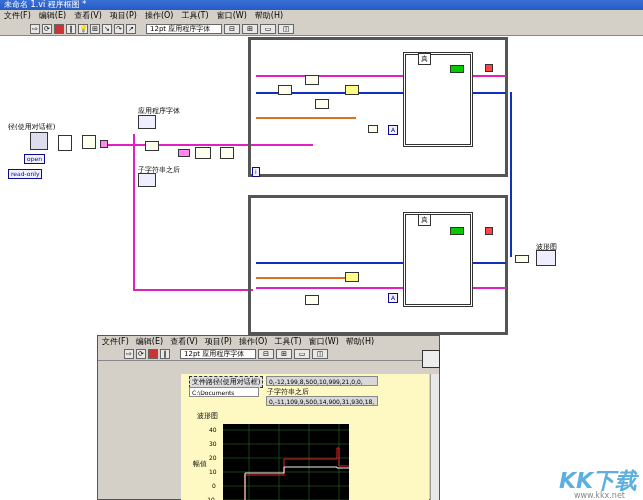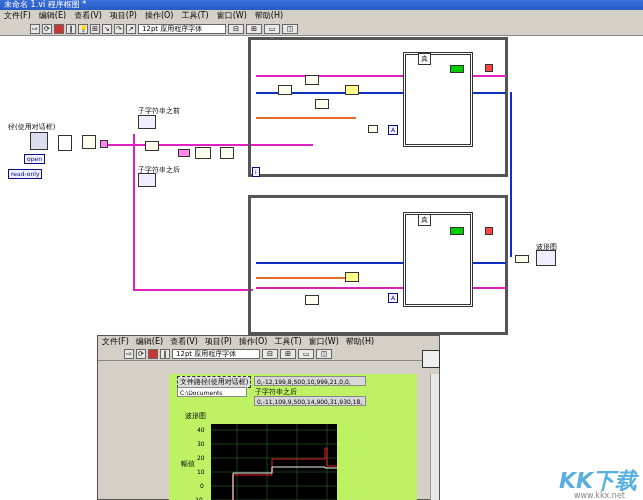--- a/index.html
+++ b/index.html
@@ -2,36 +2,36 @@
 <html><head>
 <meta charset="utf-8">
 <style>
 *{box-sizing:border-box;margin:0;padding:0}
 body{width:643px;height:500px;overflow:hidden;background:#fff;font-family:"DejaVu Sans",sans-serif;font-size:10px;position:relative}
 .titlebar{position:absolute;left:0;top:0;width:643px;height:16px;background:linear-gradient(#3a6fd8,#1c4fb8);color:#fff;font-size:8px;line-height:10px;padding-left:4px}
 .menubar{position:absolute;left:0;top:10px;width:643px;height:12px;background:#d4d0c8;font-size:8px;line-height:12px;display:flex;gap:8px;padding-left:4px}
 .menubar span{cursor:default}
 .toolbar{position:absolute;left:0;top:22px;width:643px;height:14px;background:#d4d0c8;border-bottom:1px solid #888;display:flex;align-items:center;gap:2px;padding-left:30px}
 .tb{width:10px;height:10px;border:1px solid #666;background:#e8e8e8;font-size:7px;line-height:8px;text-align:center}
-.fontsel{height:10px;border:1px solid #666;background:#fff;font-size:7px;line-height:8px;padding:0 3px;margin-left:0;width:88px}
+.fontsel{height:10px;border:1px solid #666;background:#fff;font-size:7px;line-height:8px;padding:0 3px;margin-left:8px;width:76px}
 .canvas{position:absolute;left:0;top:37px;width:643px;height:463px;background:#fff}
 .node{position:absolute;border:1px solid #333;background:#ffe;font-size:6px;line-height:7px;text-align:center;overflow:hidden}
 .const{position:absolute;border:1px solid #0a0a8a;background:#f0f0ff;color:#0a0a8a;font-size:6px;line-height:8px;padding:0 2px}
 .wire-p{position:absolute;background:#e020c0}
 .wire-b{position:absolute;background:#1030c0}
 .wire-o{position:absolute;background:#e07020}
 .frame{position:absolute;border:3px solid #555;background:transparent}
 .casebox{position:absolute;border:3px double #333;background:#fff}
 .caselabel{position:absolute;font-size:7px;border:1px solid #333;background:#fff;padding:0 2px}
 .lbl{position:absolute;font-size:7px;color:#000;white-space:nowrap}
 .fp{position:absolute;left:97px;top:335px;width:343px;height:165px;background:#d4d0c8;border:1px solid #555}
 .fp .ftitle{height:11px;background:linear-gradient(#3a6fd8,#1c4fb8);color:#fff;font-size:8px;line-height:11px;padding-left:4px}
 .fp .fmenu{height:11px;font-size:8px;line-height:11px;display:flex;gap:7px;padding-left:4px}
 .fp .ftool{height:14px;display:flex;align-items:center;gap:2px;padding-left:26px;border-bottom:1px solid #888}
-.fpbody{position:absolute;left:71px;top:38px;width:248px;height:127px;background:#bef264}
+.fpbody{position:absolute;left:83px;top:38px;width:248px;height:127px;background:#fef9c3}
 .ind{position:absolute;background:#d8d8d8;border:1px solid #888;font-size:6px;line-height:9px;padding-left:2px;white-space:nowrap;overflow:hidden}
 .chartwrap{position:absolute;left:8px;top:48px;width:160px;height:80px}
 .scroll{position:absolute;right:0;top:38px;width:9px;height:127px;background:#e8e8e8;border-left:1px solid #999}
 .icon-side{position:absolute;left:422px;top:350px;width:18px;height:18px;border:1px solid #333;background:#eee}
 .watermark{position:absolute;right:6px;bottom:4px;font-size:22px;font-weight:bold;color:#5ab0e0;font-style:italic}
 .wm-url{position:absolute;right:18px;bottom:0px;font-size:8px;color:#888}
 </style>
 </head>
 <body>
 
@@ -73,21 +73,21 @@
   <div class="node" style="left:82px;top:98px;width:14px;height:14px"></div>
   <div class="node" style="left:100px;top:103px;width:8px;height:8px;background:#f8e"></div>
   <div class="const" style="left:24px;top:117px">open</div>
   <div class="const" style="left:8px;top:132px">read-only</div>
 
   <div class="wire-p" style="left:108px;top:107px;width:25px;height:2px"></div>
   <div class="wire-p" style="left:133px;top:97px;width:2px;height:155px"></div>
   <div class="wire-p" style="left:133px;top:107px;width:180px;height:2px"></div>
   <div class="wire-p" style="left:133px;top:252px;width:120px;height:2px"></div>
 
-  <div class="lbl" style="left:138px;top:69px">子字符串之前</div>
+  <div class="lbl" style="left:138px;top:69px">应用程序字体</div>
   <div class="node" style="left:138px;top:78px;width:18px;height:14px;background:#eef"></div>
   <div class="lbl" style="left:138px;top:128px">子字符串之后</div>
   <div class="node" style="left:138px;top:136px;width:18px;height:14px;background:#eef"></div>
 
   <div class="node" style="left:145px;top:104px;width:14px;height:10px"></div>
   <div class="node" style="left:178px;top:112px;width:12px;height:8px;background:#f8e"></div>
   <div class="node" style="left:195px;top:110px;width:16px;height:12px"></div>
   <div class="node" style="left:220px;top:110px;width:14px;height:12px"></div>
 
   <div class="frame" style="left:248px;top:0px;width:260px;height:140px"></div>

